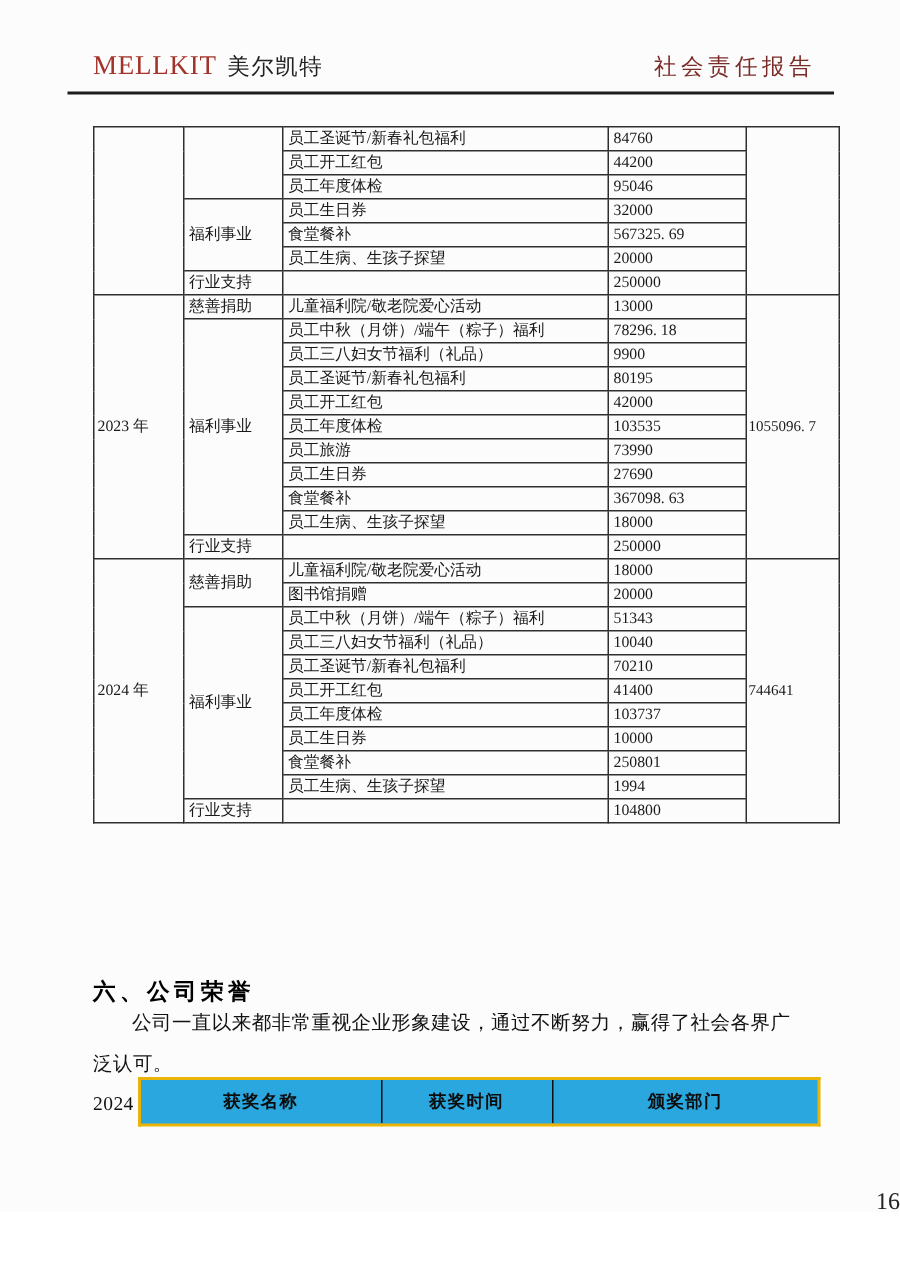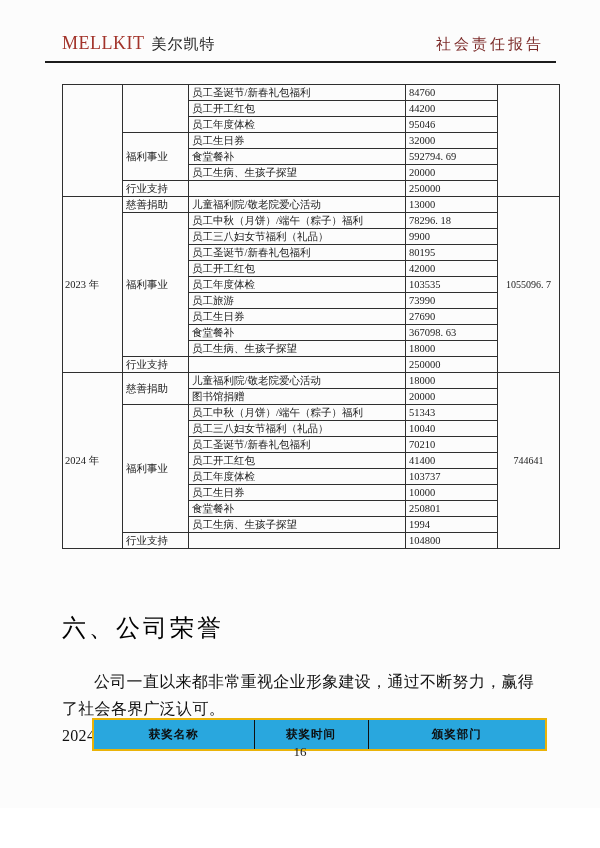--- a/index.html
+++ b/index.html
@@ -26,47 +26,47 @@
   }
   .benefits td{
     border:1px solid #2f2f2f;
     height:15px;line-height:13px;
     padding:0 3px;
     font-size:10.5px;
     white-space:nowrap;overflow:hidden;
     vertical-align:middle;
     text-align:left;
   }
-  .benefits td.c-total{text-align:center;font-size:10px;padding:4px 1px;}
+  .benefits td.c-total{font-size:10px;padding:4px 1px;}
   .benefits td.c-year{padding:0 2px;font-size:10.5px;}
   
   .section-heading{
-    position:absolute;top:612px;left:62px;
-    font-size:24px;font-weight:normal;color:#000000;
+    position:absolute;top:652px;left:62px;
+    font-size:15px;font-weight:bold;color:#000000;
     letter-spacing:3px;
     font-family:"Liberation Sans","DejaVu Sans",sans-serif;
   }
-  .body-par{position:absolute;top:668px;left:62px;width:478px;font-size:16px;line-height:27px;color:#111111;letter-spacing:.3px;}
+  .body-par{position:absolute;top:668px;left:62px;width:478px;font-size:13px;line-height:27px;color:#111111;letter-spacing:.3px;}
   .body-par .l1{text-indent:2em;}
   
   .awards{
     position:absolute;top:718px;left:92px;
     border-collapse:collapse;table-layout:fixed;width:453px;
     border:2px solid #eab308;
   }
   .awards th{
     border:1px solid #101010;
     height:27px;
     background:#29a7de;
     font-size:11.5px;font-weight:bold;color:#0d0d0d;
     text-align:center;vertical-align:middle;
     letter-spacing:1px;
   }
   
-  .page-number{position:absolute;top:744px;left:0;width:100%;text-align:center;font-size:13px;color:#222222;}
+  .page-number{position:absolute;top:793px;left:0;width:100%;text-align:right;font-size:16px;color:#222222;}
 </style>
 </head>
 <body>
 
 <div class="page">
 
   <div class="hdr">
     <div class="logo">
       <span class="logo-en">MELLKIT</span>
       <span class="logo-cn">美尔凯特</span>
@@ -100,21 +100,21 @@
         <td>员工年度体检</td>
         <td>95046</td>
       </tr>
       <tr>
         <td rowspan="3">福利事业</td>
         <td>员工生日券</td>
         <td>32000</td>
       </tr>
       <tr>
         <td>食堂餐补</td>
-        <td>592794. 69</td>
+        <td>567325. 69</td>
       </tr>
       <tr>
         <td>员工生病、生孩子探望</td>
         <td>20000</td>
       </tr>
       <tr>
         <td>行业支持</td>
         <td></td>
         <td>250000</td>
       </tr>

